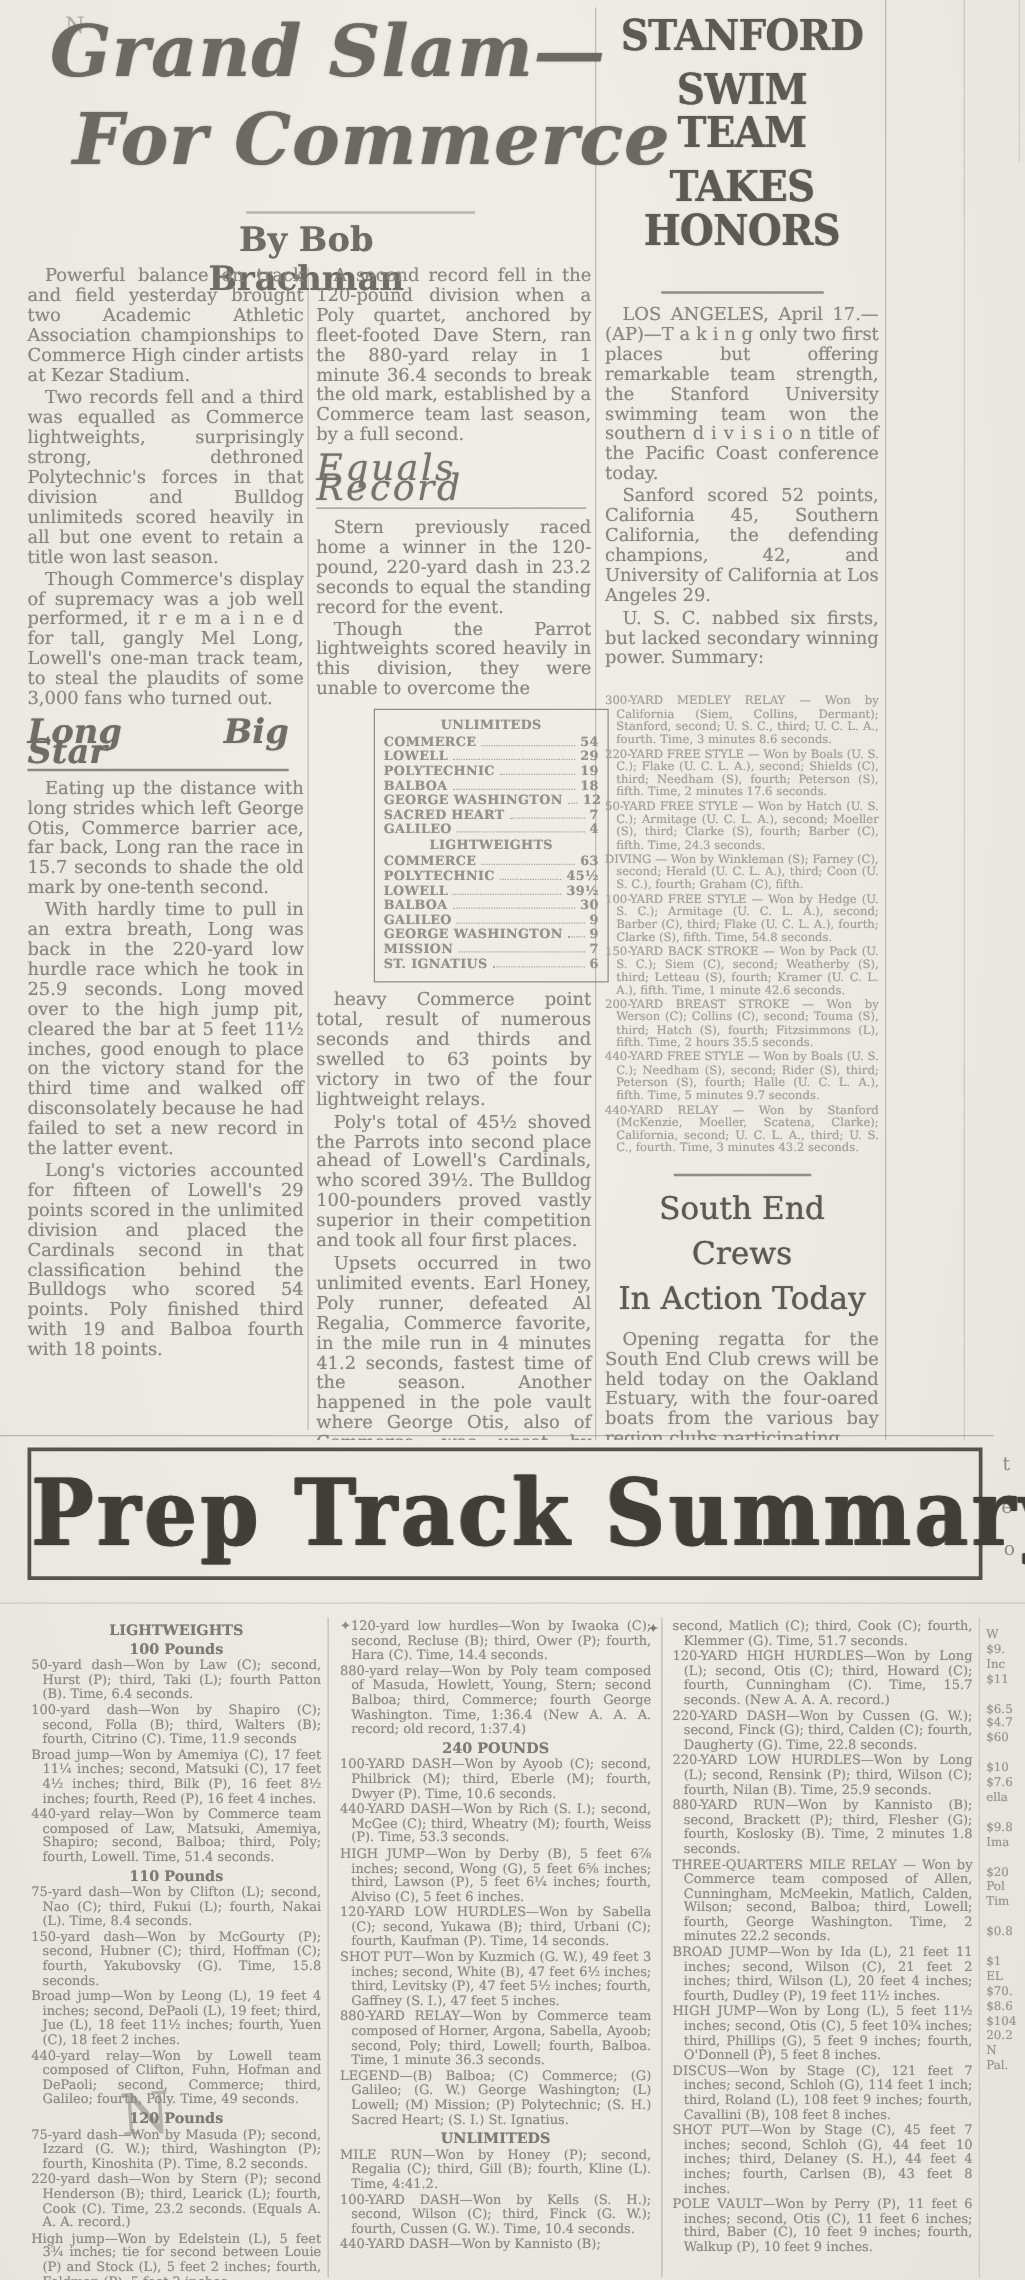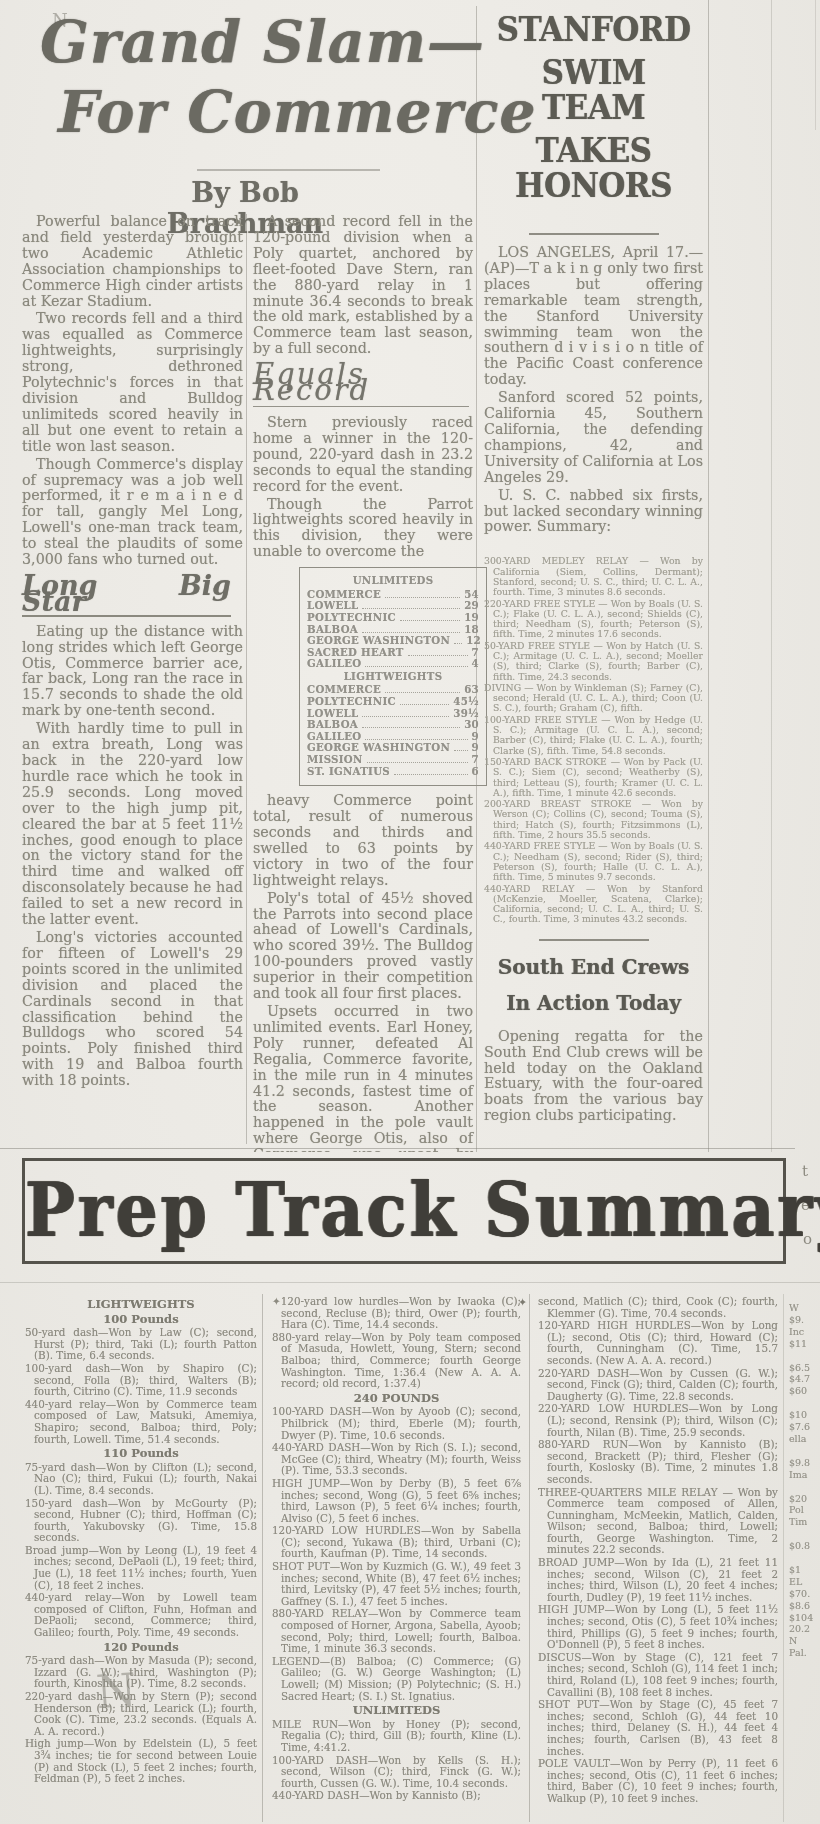--- a/index.html
+++ b/index.html
@@ -41,21 +41,21 @@
   .srow .ldr{flex:1;border-bottom:1.5px dotted #a6a49b;margin:0 4px 2px 4px;min-width:8px;}
   .srow .pt{white-space:nowrap;}
 
   
   .sthead{font-weight:bold;font-size:31px;line-height:39px;text-align:center;
     color:#5c5b53;letter-spacing:-.5px;transform:scaleY(1.1);transform-origin:top;
     text-shadow:0 0 1px rgba(80,79,72,.55), .5px 0 0 rgba(80,79,72,.5);}
   .agate{font-size:9.3px;line-height:10.3px;color:#a3a196;text-align:justify;
     text-shadow:0 0 .6px rgba(150,148,138,.6);}
   .agate .itm{padding-left:9px;text-indent:-9px;margin:0 0 1px;}
-  .sehead{font-weight:bold;font-size:20px;line-height:36px;text-align:center;color:#5a5952;
+  .sehead{font-weight:normal;font-size:25px;line-height:36px;text-align:center;color:#5a5952;
     text-shadow:0 0 1px rgba(80,79,72,.5), .4px 0 0 rgba(80,79,72,.45);}
   .smallrule{height:2px;background:#8f8d84;margin:6px auto;}
 
   
   .banner{position:absolute;left:22px;top:1158px;width:764px;height:106px;
     border:3px solid #55534c;box-sizing:border-box;}
   .banner-text{font-weight:bold;font-size:66px;line-height:98px;text-align:center;
     color:#403e39;letter-spacing:3px;transform:scaleY(1.12);transform-origin:center;
     text-shadow:0 0 1px #45433c, 1px 0 0 #514f47, -1px 0 0 rgba(81,79,71,.7);
     white-space:nowrap;}
@@ -244,20 +244,21 @@
   <div class="vrule" style="left:783px;top:2px;height:528px;opacity:.6;"></div>
 
   <div class="abs diamond" style="left:518px;top:4px;">✦</div>
   <div class="abs n-big" style="left:96px;top:372px;">N</div>
 
   <div class="abs ag" style="left:25px;top:4px;width:232px;">
     <div class="ag-h">LIGHTWEIGHTS</div>
     <div class="ag-h">100 Pounds</div>
     <div class="itm">50-yard dash—Won by Law (C); second, Hurst (P); third, Taki (L); fourth Patton (B). Time, 6.4 seconds.</div>
     <div class="itm">100-yard dash—Won by Shapiro (C); second, Folla (B); third, Walters (B); fourth, Citrino (C). Time, 11.9 seconds</div>
+    <div class="itm">Broad jump—Won by Amemiya (C), 17 feet 11¼ inches; second, Matsuki (C), 17 feet 4½ inches; third, Bilk (P), 16 feet 8½ inches; fourth, Reed (P), 16 feet 4 inches.</div>
     <div class="itm">440-yard relay—Won by Commerce team composed of Law, Matsuki, Amemiya, Shapiro; second, Balboa; third, Poly; fourth, Lowell. Time, 51.4 seconds.</div>
     <div class="ag-h">110 Pounds</div>
     <div class="itm">75-yard dash—Won by Clifton (L); second, Nao (C); third, Fukui (L); fourth, Nakai (L). Time, 8.4 seconds.</div>
     <div class="itm">150-yard dash—Won by McGourty (P); second, Hubner (C); third, Hoffman (C); fourth, Yakubovsky (G). Time, 15.8 seconds.</div>
     <div class="itm">Broad jump—Won by Leong (L), 19 feet 4 inches; second, DePaoli (L), 19 feet; third, Jue (L), 18 feet 11½ inches; fourth, Yuen (C), 18 feet 2 inches.</div>
     <div class="itm">440-yard relay—Won by Lowell team composed of Clifton, Fuhn, Hofman and DePaoli; second, Commerce; third, Galileo; fourth, Poly. Time, 49 seconds.</div>
     <div class="ag-h">120 Pounds</div>
     <div class="itm">75-yard dash—Won by Masuda (P); second, Izzard (G. W.); third, Washington (P); fourth, Kinoshita (P). Time, 8.2 seconds.</div>
     <div class="itm">220-yard dash—Won by Stern (P); second Henderson (B); third, Learick (L); fourth, Cook (C). Time, 23.2 seconds. (Equals A. A. A. record.)</div>
     <div class="itm">High jump—Won by Edelstein (L), 5 feet 3¾ inches; tie for second between Louie (P) and Stock (L), 5 feet 2 inches; fourth, Feldman (P), 5 feet 2 inches.</div>
@@ -274,21 +275,21 @@
     <div class="itm">SHOT PUT—Won by Kuzmich (G. W.), 49 feet 3 inches; second, White (B), 47 feet 6½ inches; third, Levitsky (P), 47 feet 5½ inches; fourth, Gaffney (S. I.), 47 feet 5 inches.</div>
     <div class="itm">880-YARD RELAY—Won by Commerce team composed of Horner, Argona, Sabella, Ayoob; second, Poly; third, Lowell; fourth, Balboa. Time, 1 minute 36.3 seconds.</div>
     <div class="itm">LEGEND—(B) Balboa; (C) Commerce; (G) Galileo; (G. W.) George Washington; (L) Lowell; (M) Mission; (P) Polytechnic; (S. H.) Sacred Heart; (S. I.) St. Ignatius.</div>
     <div class="ag-h">UNLIMITEDS</div>
     <div class="itm">MILE RUN—Won by Honey (P); second, Regalia (C); third, Gill (B); fourth, Kline (L). Time, 4:41.2.</div>
     <div class="itm">100-YARD DASH—Won by Kells (S. H.); second, Wilson (C); third, Finck (G. W.); fourth, Cussen (G. W.). Time, 10.4 seconds.</div>
     <div class="itm">440-YARD DASH—Won by Kannisto (B);</div>
   </div>
 
   <div class="abs ag" style="left:538px;top:4px;width:240px;">
-    <div class="itm">second, Matlich (C); third, Cook (C); fourth, Klemmer (G). Time, 70.4 seconds.</div>
+    <div class="itm">second, Matlich (C); third, Cook (C); fourth, Klemmer (G). Time, 51.7 seconds.</div>
     <div class="itm">120-YARD HIGH HURDLES—Won by Long (L); second, Otis (C); third, Howard (C); fourth, Cunningham (C). Time, 15.7 seconds. (New A. A. A. record.)</div>
     <div class="itm">220-YARD DASH—Won by Cussen (G. W.); second, Finck (G); third, Calden (C); fourth, Daugherty (G). Time, 22.8 seconds.</div>
     <div class="itm">220-YARD LOW HURDLES—Won by Long (L); second, Rensink (P); third, Wilson (C); fourth, Nilan (B). Time, 25.9 seconds.</div>
     <div class="itm">880-YARD RUN—Won by Kannisto (B); second, Brackett (P); third, Flesher (G); fourth, Koslosky (B). Time, 2 minutes 1.8 seconds.</div>
     <div class="itm">THREE-QUARTERS MILE RELAY — Won by Commerce team composed of Allen, Cunningham, McMeekin, Matlich, Calden, Wilson; second, Balboa; third, Lowell; fourth, George Washington. Time, 2 minutes 22.2 seconds.</div>
     <div class="itm">BROAD JUMP—Won by Ida (L), 21 feet 11 inches; second, Wilson (C), 21 feet 2 inches; third, Wilson (L), 20 feet 4 inches; fourth, Dudley (P), 19 feet 11½ inches.</div>
     <div class="itm">HIGH JUMP—Won by Long (L), 5 feet 11½ inches; second, Otis (C), 5 feet 10¾ inches; third, Phillips (G), 5 feet 9 inches; fourth, O'Donnell (P), 5 feet 8 inches.</div>
     <div class="itm">DISCUS—Won by Stage (C), 121 feet 7 inches; second, Schloh (G), 114 feet 1 inch; third, Roland (L), 108 feet 9 inches; fourth, Cavallini (B), 108 feet 8 inches.</div>
     <div class="itm">SHOT PUT—Won by Stage (C), 45 feet 7 inches; second, Schloh (G), 44 feet 10 inches; third, Delaney (S. H.), 44 feet 4 inches; fourth, Carlsen (B), 43 feet 8 inches.</div>
     <div class="itm">POLE VAULT—Won by Perry (P), 11 feet 6 inches; second, Otis (C), 11 feet 6 inches; third, Baber (C), 10 feet 9 inches; fourth, Walkup (P), 10 feet 9 inches.</div>

